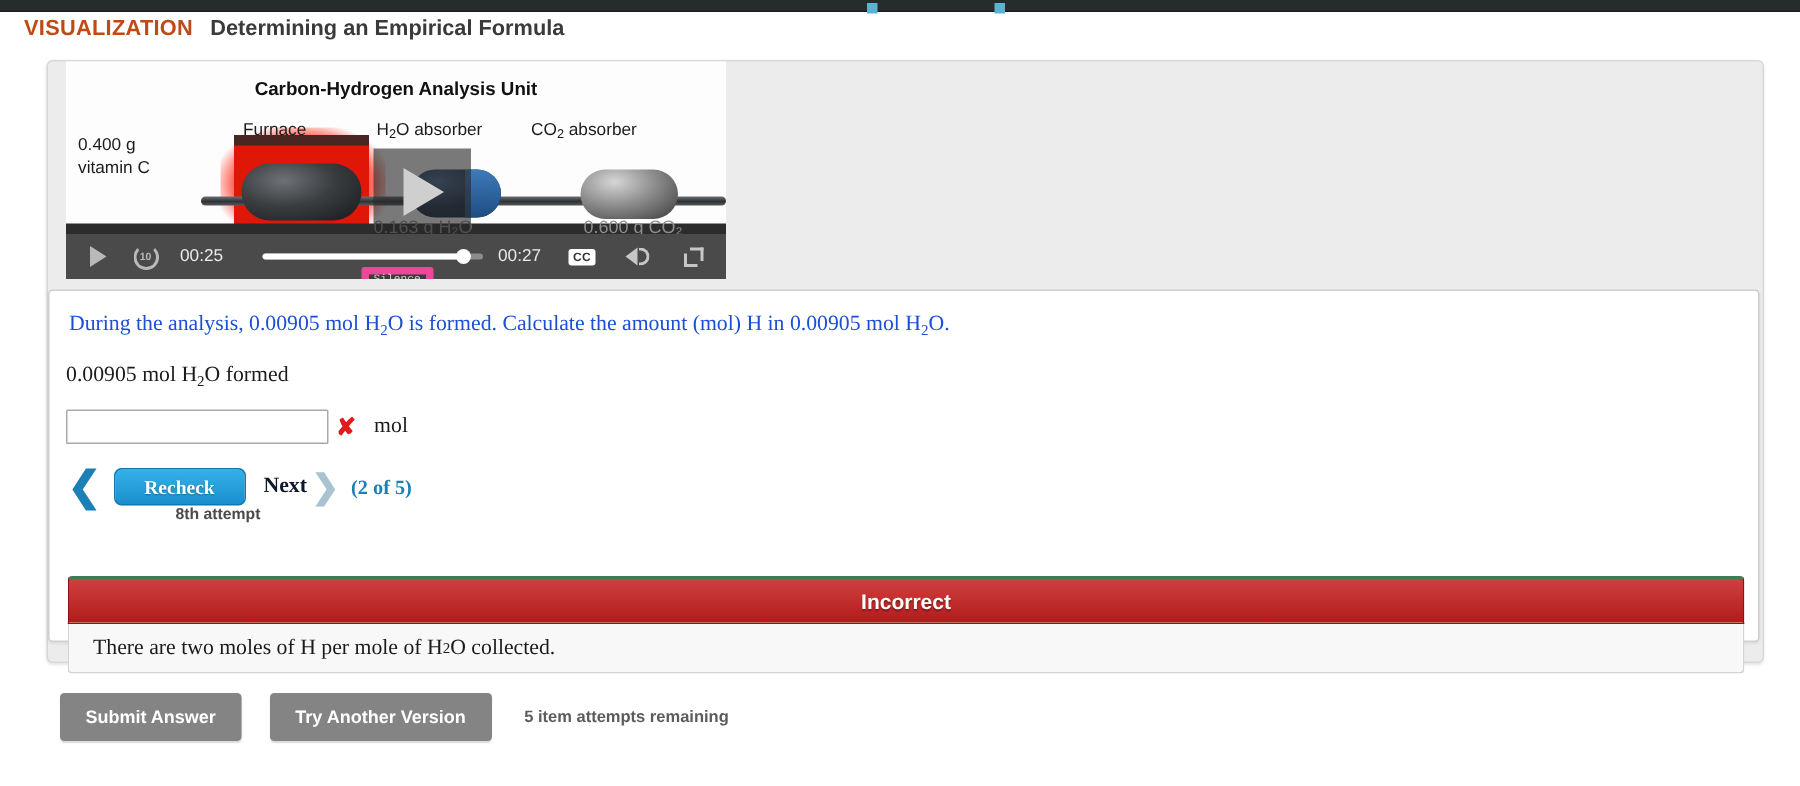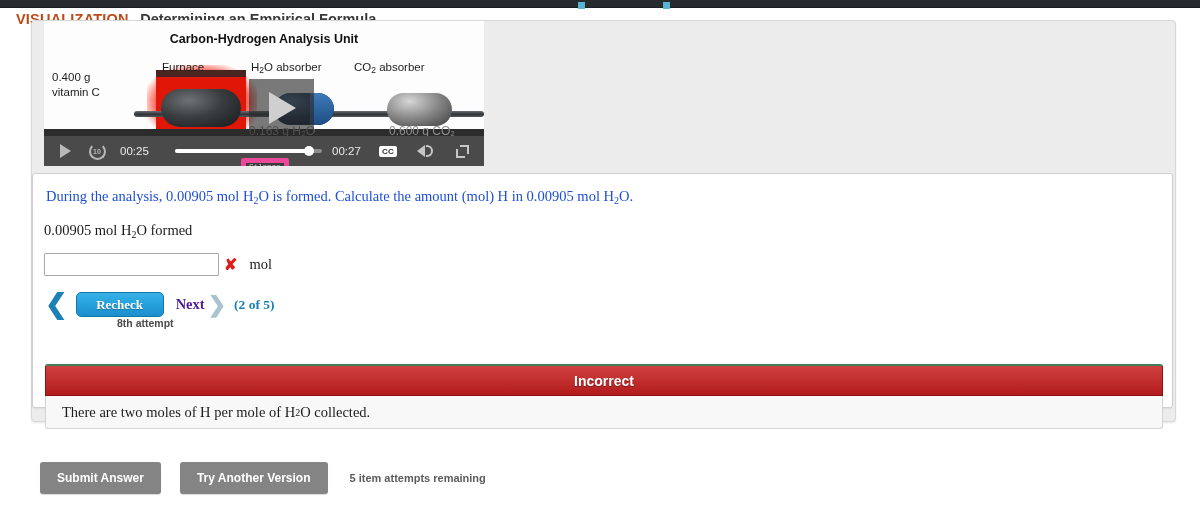--- a/index.html
+++ b/index.html
@@ -35,21 +35,21 @@
     font-size: 14.5px; font-weight: bold;
     color: #bf4a15; letter-spacing: .2px;
   }
   #viz-title {
     font-size: 14.5px; font-weight: bold;
     color: #3a3a3a; margin-left: 7px;
   }
 
   
   #activity-panel {
-    position: absolute; left: 31px; top: 20px;
+    position: absolute; left: 31px; top: 40px;
     width: 1145px; height: 402px;
     background: #ececec;
     border: 1px solid #d8d8d8;
     border-radius: 4px;
     box-shadow: 0 1px 2px rgba(0,0,0,.10);
   }
 
   
   #video-player {
     position: absolute; left: 12px; top: 0px;
@@ -287,21 +287,21 @@
     border: 1px solid #1277ad;
     border-radius: 5px;
     color: #ffffff;
     font-family: "Liberation Serif", serif;
     font-size: 13px; font-weight: bold;
     cursor: pointer;
     text-shadow: 0 1px 1px rgba(0,0,0,.3);
   }
   #next-label {
     margin-left: 12px;
-    color: #4c1d95; font-size: 14.5px; font-weight: bold;
+    color: #0f172a; font-size: 14.5px; font-weight: bold;
     font-family: "Liberation Serif", serif;
     cursor: pointer;
   }
   #next-chevron {
     margin-left: 3px;
     color: #a9c3d1; font-size: 22px; font-weight: bold; line-height: 1;
     font-family: "Liberation Serif", serif;
     cursor: pointer;
   }
   #progress-count {

